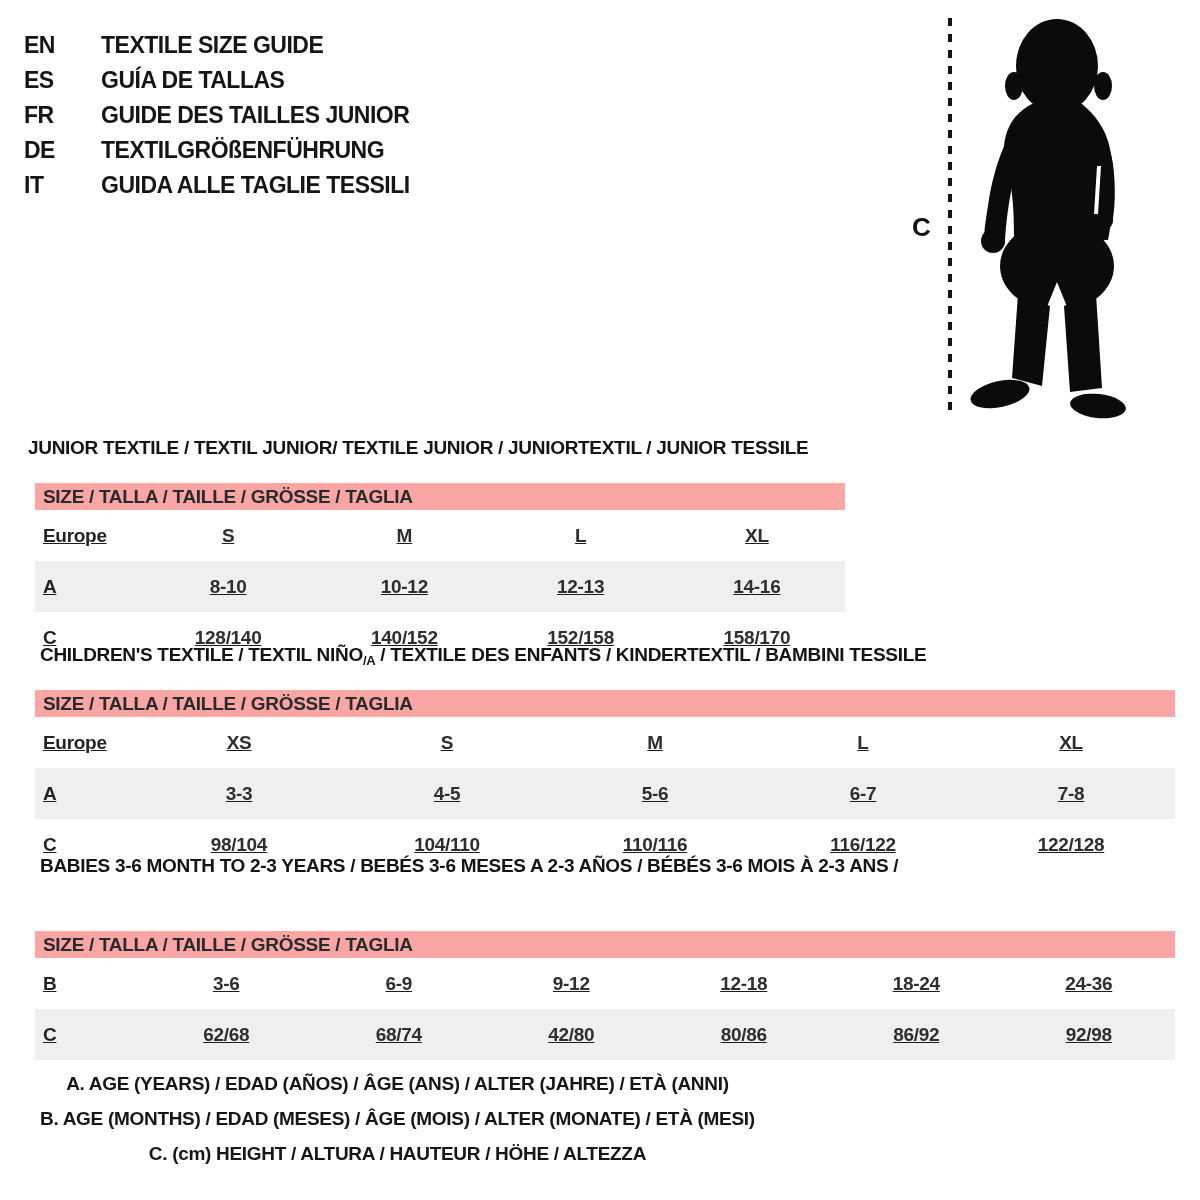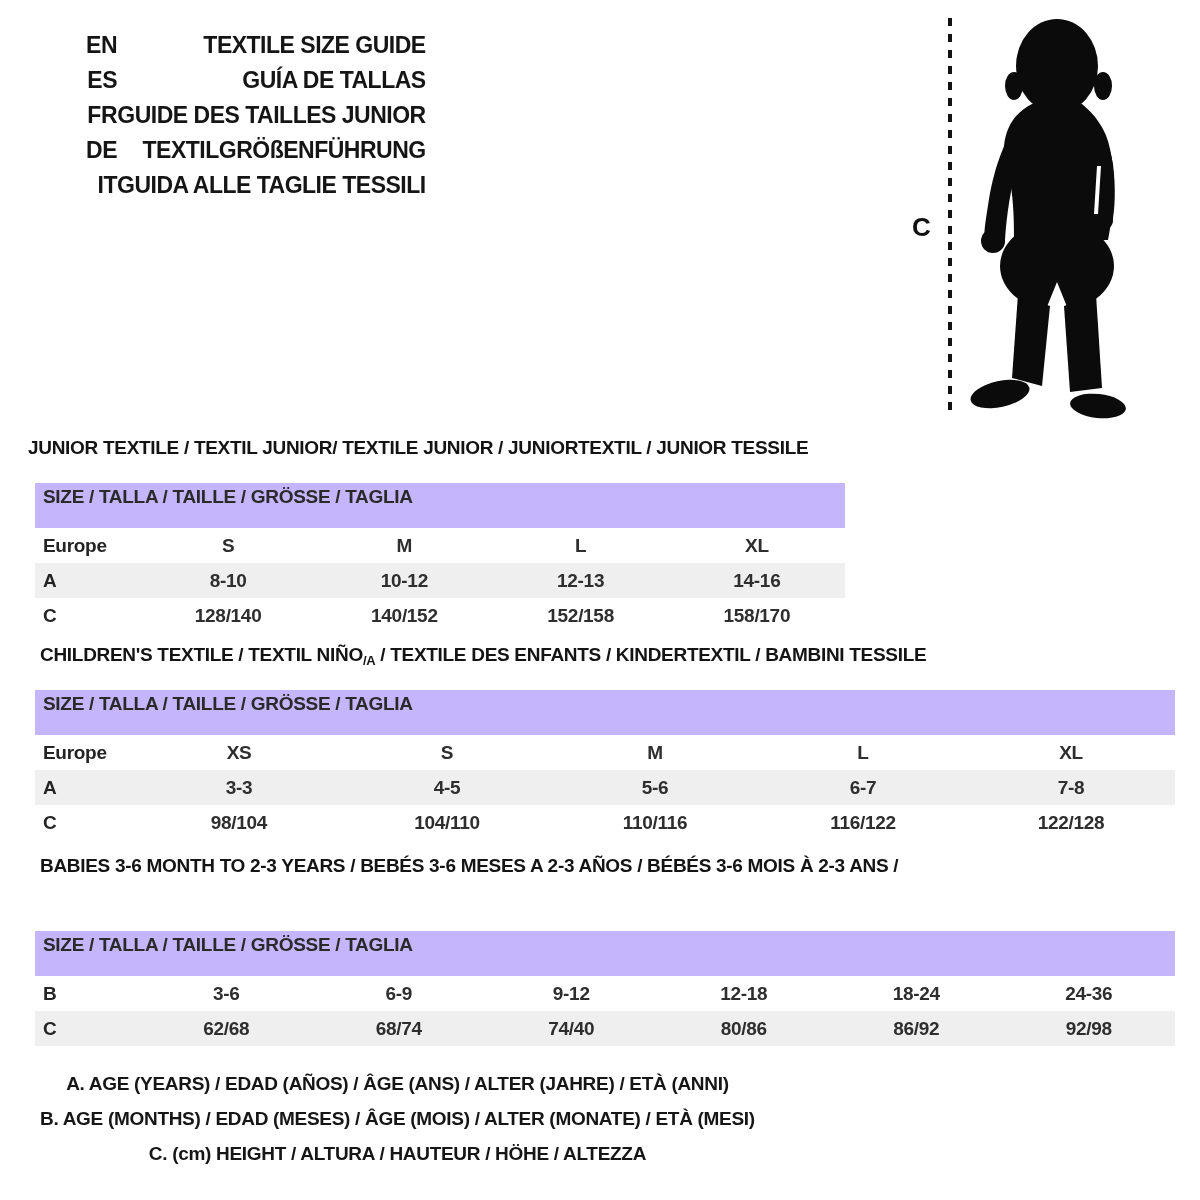--- a/index.html
+++ b/index.html
@@ -8,21 +8,21 @@
   body {
     position:relative;
     font-family:"Liberation Sans", sans-serif;
     color:#1d1d1d;
     overflow:hidden;
     -webkit-font-smoothing:antialiased;
   }
   .abs { position:absolute; }
 
   
-  .lang-block { left:40px; top:28px;text-align:right; }
+  .lang-block { left:24px; top:28px; }
   .lang-row { display:grid; grid-template-columns:77px auto; height:35px; align-items:center; }
   .lang-code, .lang-label {
     font-weight:bold; font-size:23px; letter-spacing:-0.5px; color:#151515; white-space:nowrap;
   }
 
   
   .measure-label { left:912px; top:212px; font-weight:bold; font-size:26px; color:#111; }
   .dashed-line {
     left:948px; top:18px; width:4px; height:398px;
     background:repeating-linear-gradient(to bottom, #131313 0px, #131313 8px, transparent 8px, transparent 16px);
@@ -35,25 +35,25 @@
   .title-children { left:40px; top:644px; }
   .title-babies   { left:40px; top:848px; line-height:35px; }
   .title-sub { font-size:13px; vertical-align:-4px; font-weight:bold; }
 
   
   .size-table { background:#ffffff; }
   .table-junior   { left:35px; top:483px; width:810px; }
   .table-children { left:35px; top:690px; width:1140px; }
   .table-babies   { left:35px; top:931px; width:1140px; }
   .size-bar {
-    height:45px; line-height:27px; background:#c4b5fd;
+    height:27px; line-height:27px; background:#fca5a5;
     font-weight:bold; font-size:19px; letter-spacing:-0.3px; color:#2a2a2a;
     padding-left:8px; white-space:nowrap;
   }
-  .t-row { display:grid; height:35px; align-items:center; }
+  .t-row { display:grid; height:51px; align-items:center;text-decoration:underline; }
   .t-row.shaded { background:#efefef; }
   .cols-4 { grid-template-columns:105px repeat(4, 1fr); }
   .cols-5 { grid-template-columns:100px repeat(5, 1fr); }
   .cols-6 { grid-template-columns:105px repeat(6, 1fr); }
   .cell { font-weight:bold; font-size:19px; letter-spacing:-0.3px; color:#2e2e2e; text-align:center; white-space:nowrap; }
   .cell.lbl { text-align:left; padding-left:8px; color:#242424; }
 
   
   .legend { left:40px; top:1066px; }
   .legend-line { font-weight:bold; font-size:19px; letter-spacing:-0.3px; color:#161616; height:35px; line-height:35px; white-space:nowrap;text-align:center; }
@@ -185,21 +185,21 @@
     <span class="cell">6-9</span>
     <span class="cell">9-12</span>
     <span class="cell">12-18</span>
     <span class="cell">18-24</span>
     <span class="cell">24-36</span>
   </div>
   <div class="t-row cols-6 shaded">
     <span class="cell lbl">C</span>
     <span class="cell">62/68</span>
     <span class="cell">68/74</span>
-    <span class="cell">74/40</span>
+    <span class="cell">42/80</span>
     <span class="cell">80/86</span>
     <span class="cell">86/92</span>
     <span class="cell">92/98</span>
   </div>
 </div>
 
 <div class="abs legend">
   <div class="legend-line">A. AGE (YEARS) / EDAD (AÑOS) / ÂGE (ANS) / ALTER (JAHRE) / ETÀ (ANNI)</div>
   <div class="legend-line">B. AGE (MONTHS) / EDAD (MESES) / ÂGE (MOIS) / ALTER (MONATE) / ETÀ (MESI)</div>
   <div class="legend-line">C. (cm) HEIGHT / ALTURA / HAUTEUR / HÖHE / ALTEZZA</div>

